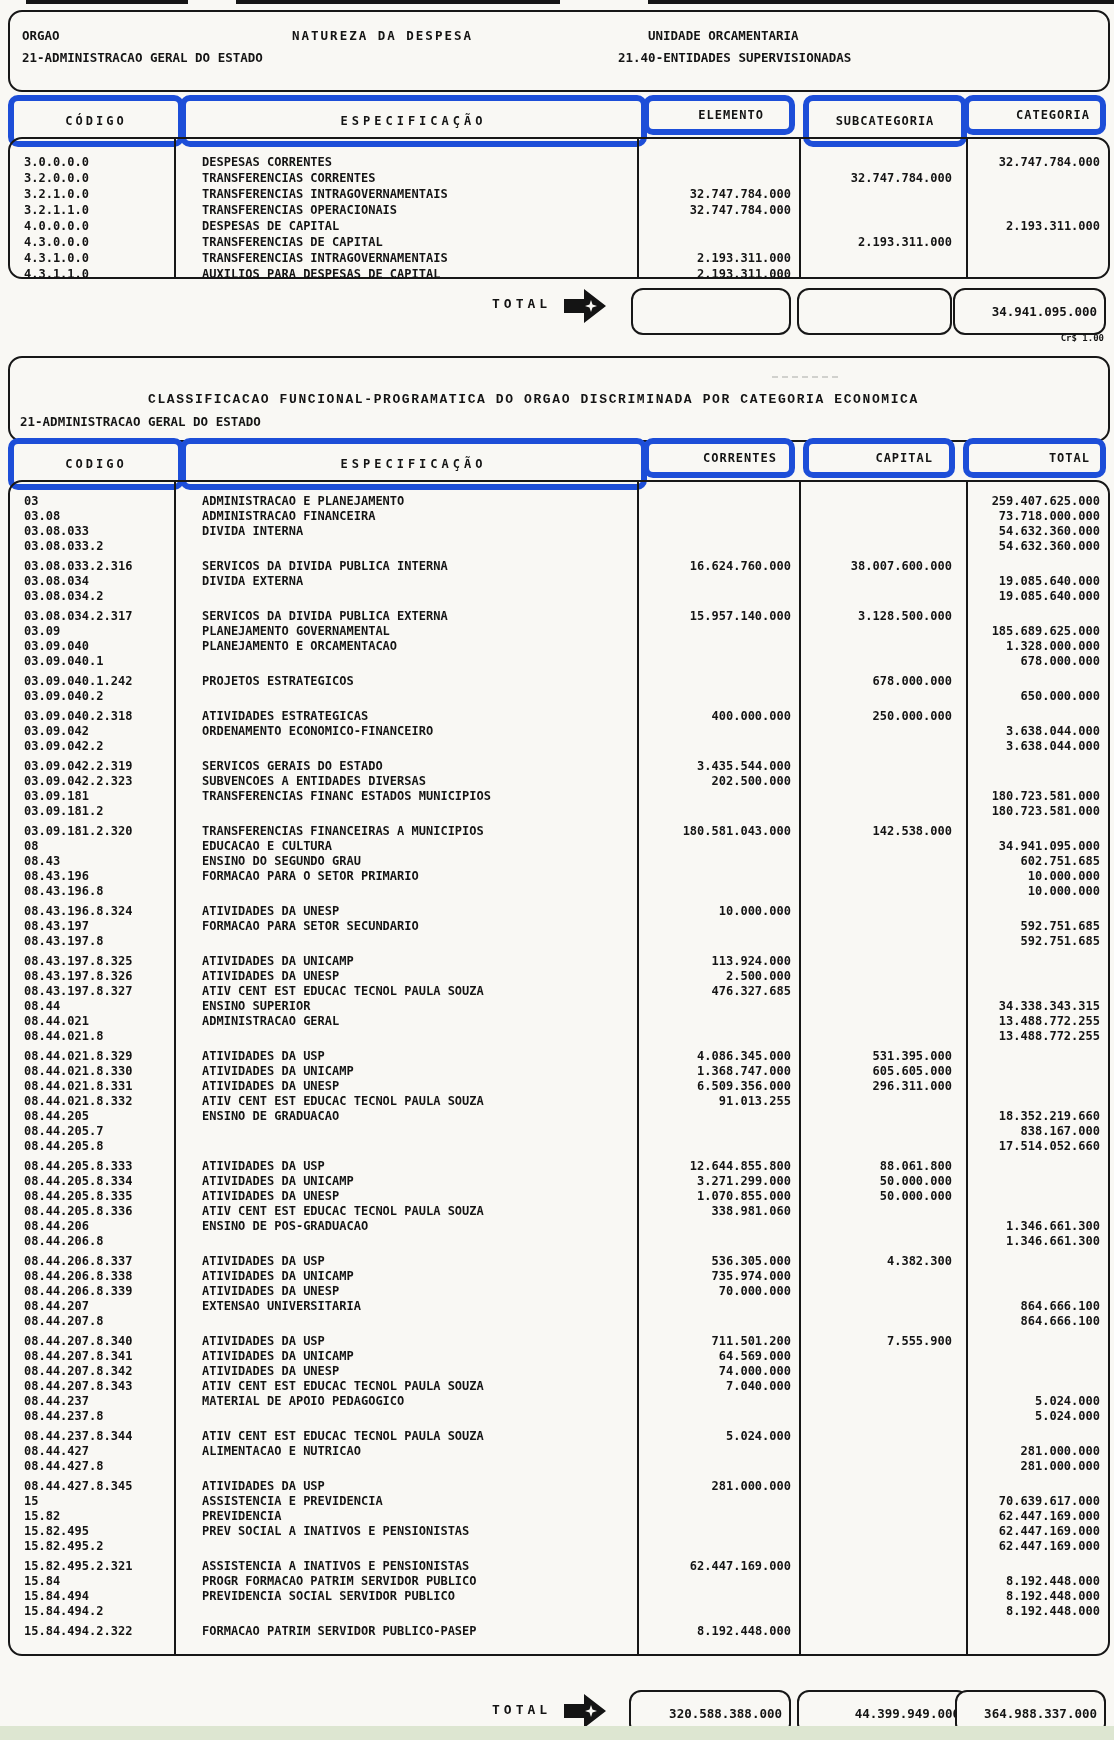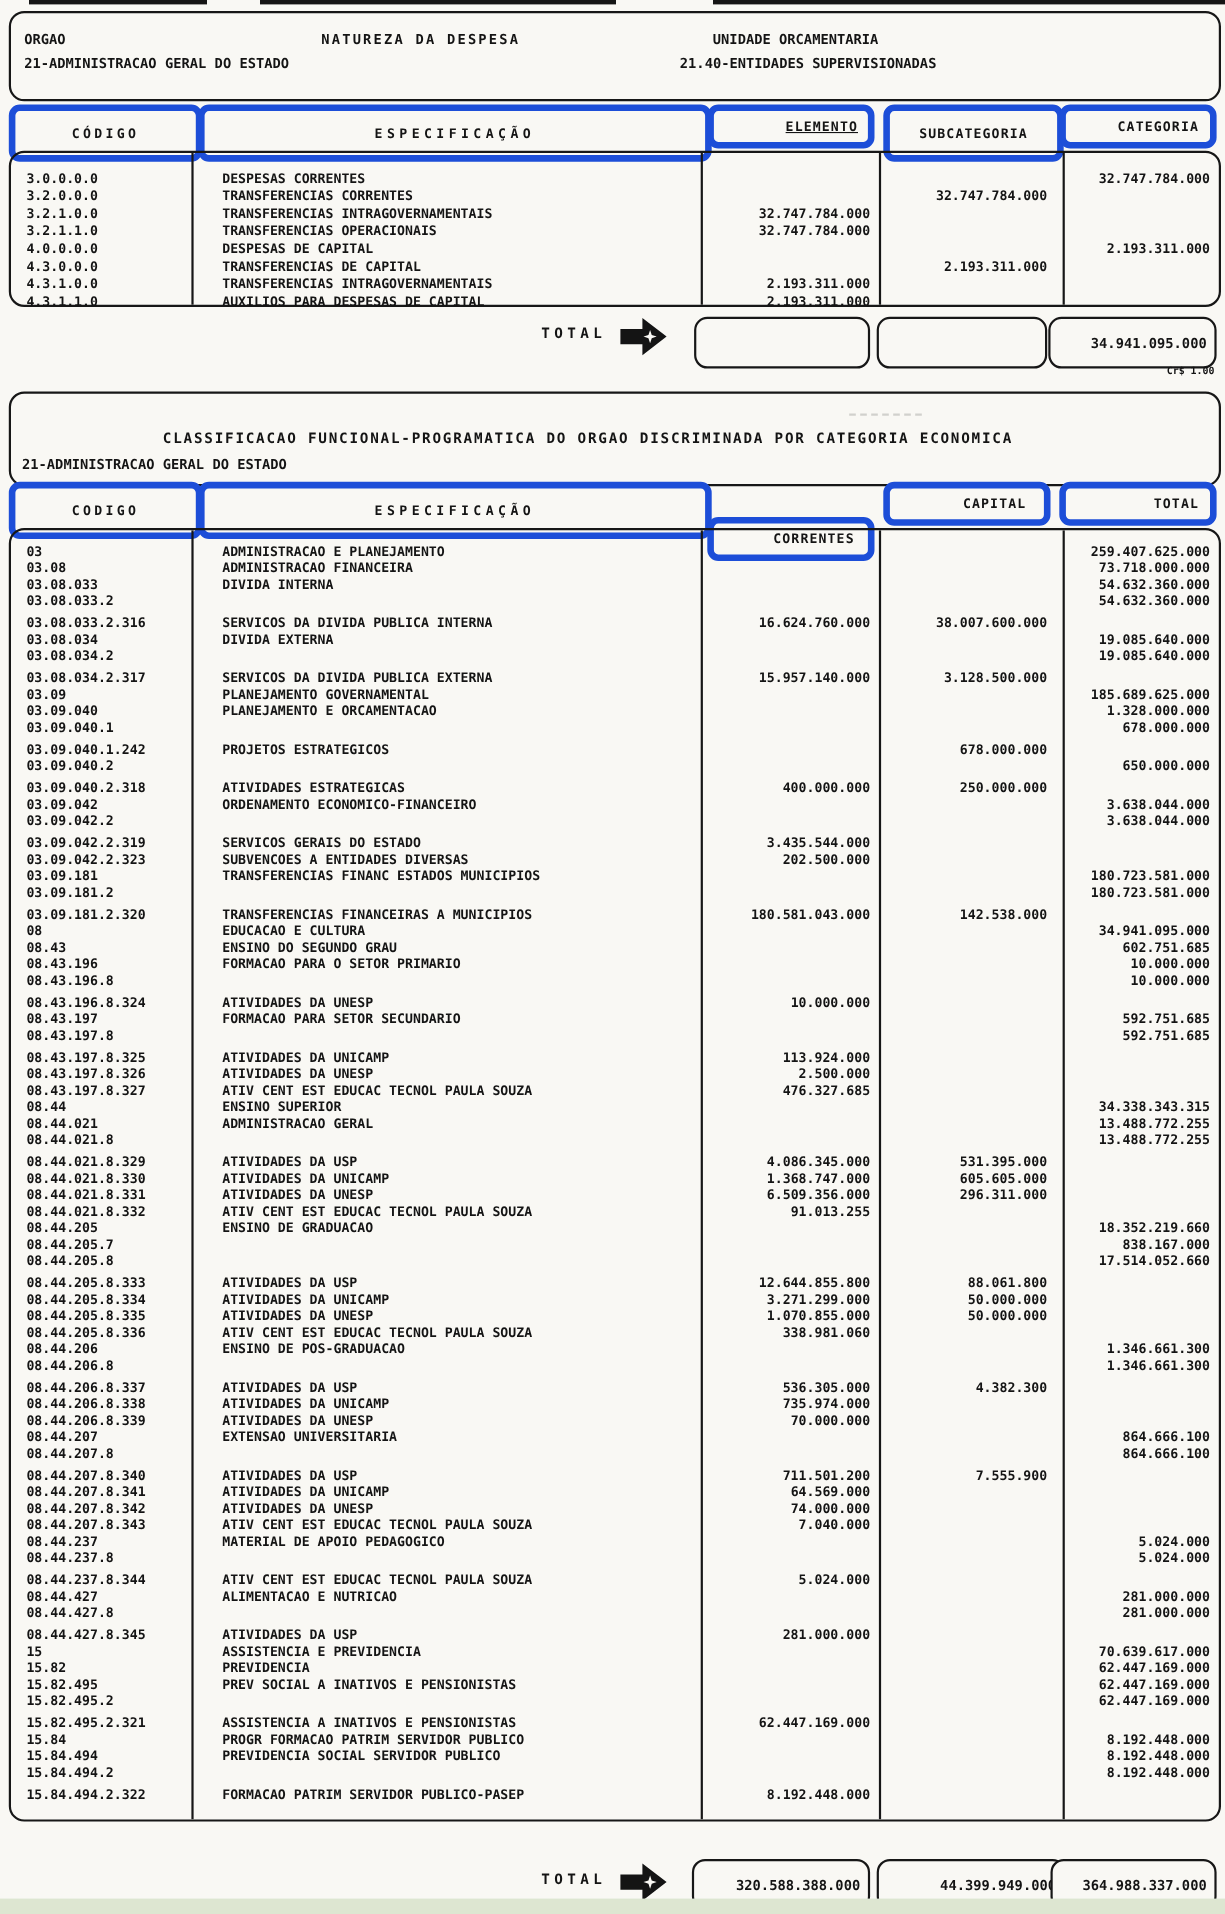--- a/index.html
+++ b/index.html
@@ -29,40 +29,40 @@
              display:flex;align-items:center;justify-content:flex-end;
              font-size:12.5px;font-weight:700;padding-right:7px;box-sizing:border-box;}
   .cr-note{position:absolute;font-size:9px;font-weight:700;text-align:right;}
   .top-line{position:absolute;left:0;top:0;width:1114px;height:4px;
     background:linear-gradient(to right,transparent 0 26px,#151515 26px 188px,transparent 188px 236px,
                #151515 236px 560px,transparent 560px 648px,#151515 648px 1114px);}
   .green-strip{position:absolute;left:0;top:1726px;width:1114px;height:14px;background:#dde6d1;z-index:6;}
   .smudge{position:absolute;left:772px;top:362px;width:66px;height:14px;opacity:.35;
           border-bottom:2px dashed #8a8a86;filter:blur(.6px);}
   .ls3{letter-spacing:3px;}.ls4{letter-spacing:4px;}.ls2{letter-spacing:2px;}.ls1{letter-spacing:1px;}
-  .sec-title{position:absolute;font-size:13px;font-weight:700;letter-spacing:1.6px;white-space:pre;}
+  .sec-title{position:absolute;font-size:13px;font-weight:700;letter-spacing:1.6px;white-space:pre;font-family:Liberation Mono, monospace;}
 </style>
 </head>
 <body>
 
 <div class="page">
 
   <div class="top-line"></div>
 
   <div class="box" style="left:8px;top:10px;width:1098px;height:78px;">
     <div class="lab" style="left:12px;top:16px;">ORGAO</div>
     <div class="lab ls2" style="left:282px;top:16px;">NATUREZA DA DESPESA</div>
     <div class="lab" style="left:638px;top:16px;">UNIDADE ORCAMENTARIA</div>
     <div class="lab" style="left:12px;top:38px;">21-ADMINISTRACAO GERAL DO ESTADO</div>
     <div class="lab" style="left:608px;top:38px;">21.40-ENTIDADES SUPERVISIONADAS</div>
   </div>
 
   <div class="hcell center ls3" style="left:8px;top:95px;width:164px;">CÓDIGO</div>
   <div class="hcell center ls4" style="left:180px;top:95px;width:455px;">ESPECIFICAÇÃO</div>
-  <div class="hcell right ls1" style="left:643px;top:95px;width:152px;padding-right:9px;box-sizing:border-box;text-decoration:underline;">ELEMENTO</div>
+  <div class="hcell right ls1" style="left:643px;top:95px;width:152px;padding-right:25px;box-sizing:border-box;">ELEMENTO</div>
   <div class="hcell center ls1" style="left:803px;top:95px;width:152px;">SUBCATEGORIA</div>
   <div class="hcell right ls1" style="left:963px;top:95px;width:143px;padding-right:10px;box-sizing:border-box;">CATEGORIA</div>
 
   <div class="box t1" style="left:8px;top:137px;width:1098px;height:138px;">
     <div class="vline" style="left:164px;"></div>
     <div class="vline" style="left:627px;"></div>
     <div class="vline" style="left:789px;"></div>
     <div class="vline" style="left:956px;"></div>
     <div class="tbody" style="padding-top:13px;">
 
@@ -144,21 +144,21 @@
   <div class="cr-note" style="left:1000px;top:333px;width:104px;">Cr$ 1.00</div>
 
   <div class="box" style="left:8px;top:356px;width:1098px;height:82px;">
     <div class="sec-title" style="left:138px;top:34px;">CLASSIFICACAO FUNCIONAL-PROGRAMATICA DO ORGAO DISCRIMINADA POR CATEGORIA ECONOMICA</div>
     <div class="lab" style="left:10px;top:56px;">21-ADMINISTRACAO GERAL DO ESTADO</div>
   </div>
   <div class="smudge"></div>
 
   <div class="hcell center ls3" style="left:8px;top:438px;width:164px;">CODIGO</div>
   <div class="hcell center ls4" style="left:180px;top:438px;width:455px;">ESPECIFICAÇÃO</div>
-  <div class="hcell right ls1" style="left:643px;top:438px;width:152px;padding-right:12px;box-sizing:border-box;margin-top:32px;">CORRENTES</div>
+  <div class="hcell right ls1" style="left:643px;top:438px;width:152px;padding-right:12px;box-sizing:border-box;">CORRENTES</div>
   <div class="hcell right ls1" style="left:803px;top:438px;width:152px;padding-right:16px;box-sizing:border-box;">CAPITAL</div>
   <div class="hcell right ls1" style="left:963px;top:438px;width:143px;padding-right:10px;box-sizing:border-box;">TOTAL</div>
 
   <div class="box t2" style="left:8px;top:480px;width:1098px;height:1172px;overflow:hidden;">
     <div class="vline" style="left:164px;"></div>
     <div class="vline" style="left:627px;"></div>
     <div class="vline" style="left:789px;"></div>
     <div class="vline" style="left:956px;"></div>
     <div class="tbody" style="padding-top:10px;">
 

